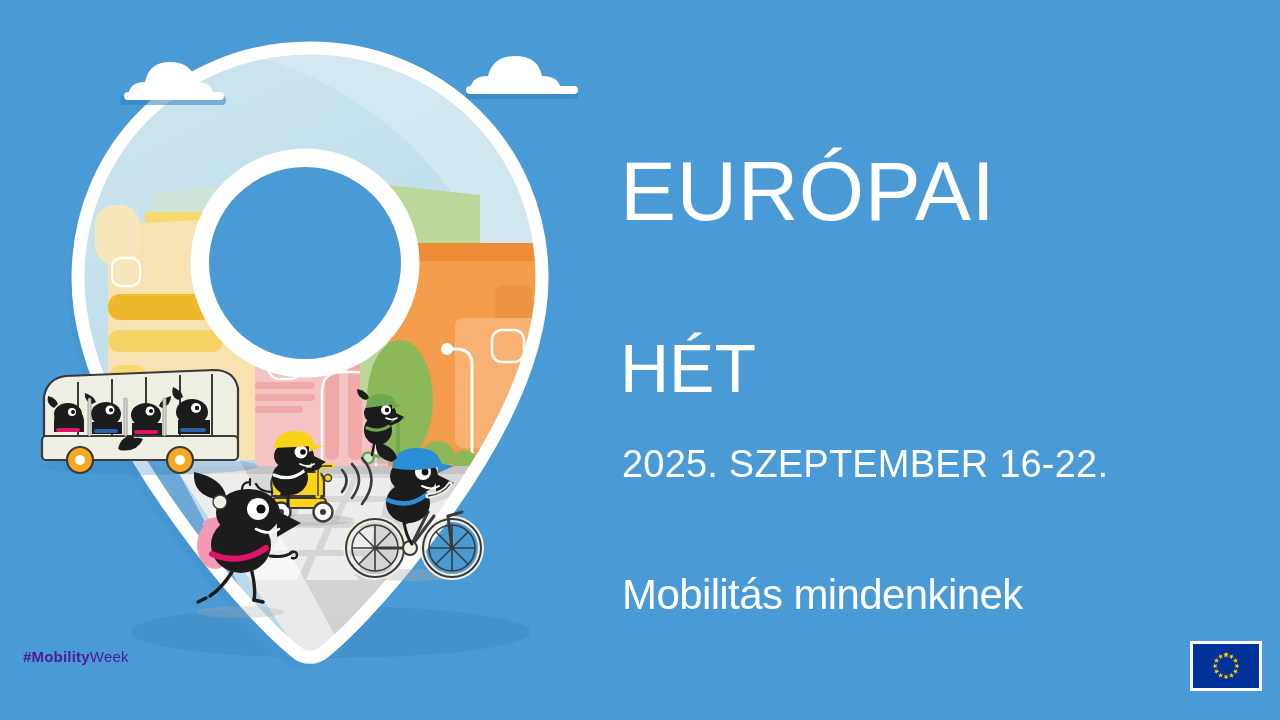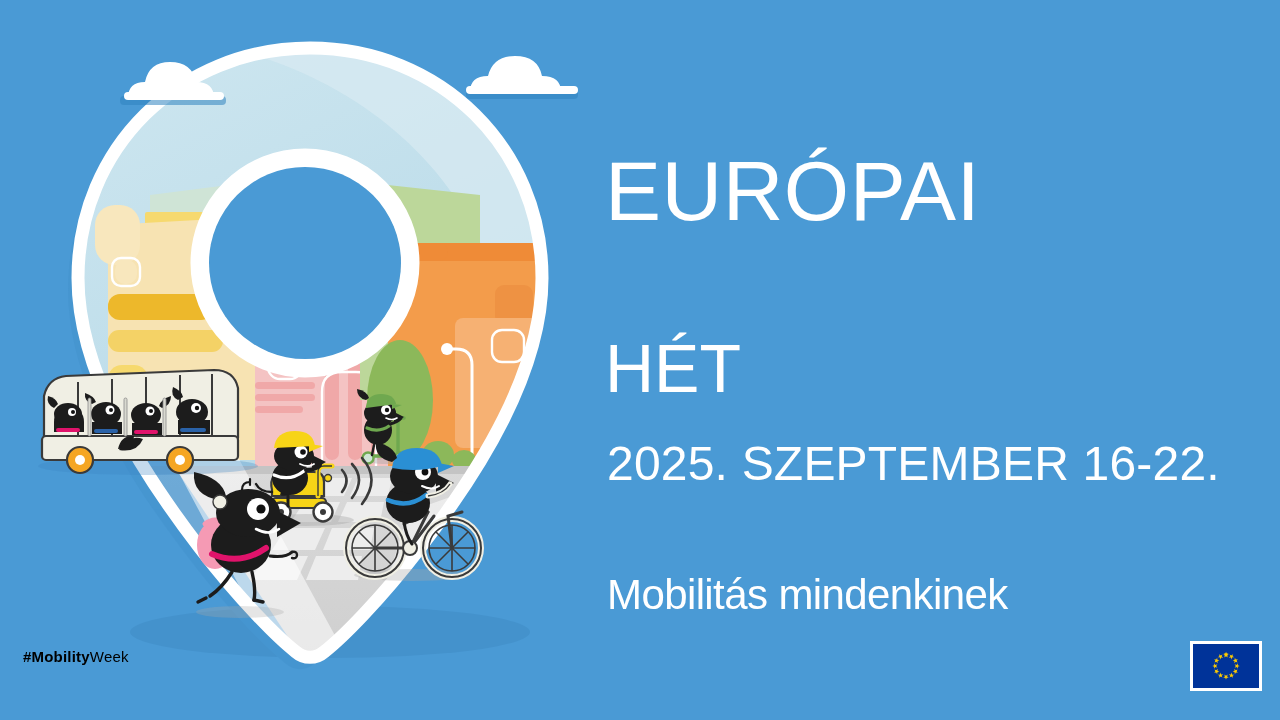--- a/index.html
+++ b/index.html
@@ -19,21 +19,21 @@
   .illustration {
     position:absolute;
     left:0; top:0;
     width:620px; height:720px;
   }
   .illustration svg { display:block; width:620px; height:720px; }
 
   
   .textblock {
     position:absolute;
-    left:601px; top:0;
+    left:616px; top:0;
     width:600px; height:720px;
   }
   .line-europai {
     position:absolute; left:4px; top:148px;
     font-size:84px; line-height:86px;
     font-weight:300; color:#ffffff;
     letter-spacing:0.5px;
     white-space:nowrap;
   }
   .line-mobilitasi {
@@ -44,37 +44,37 @@
     white-space:nowrap;
   }
   .line-het {
     position:absolute; left:4px; top:325px;
     font-size:68px; line-height:86px;
     font-weight:300; color:#ffffff;
     white-space:nowrap;
   }
   .line-dates {
     position:absolute; left:6px; top:440px;
-    font-size:48px; line-height:48px;
+    font-size:38px; line-height:48px;
     font-weight:400; color:#ffffff;
     letter-spacing:0.2px;
     white-space:nowrap;
   }
   .line-tagline {
     position:absolute; left:6px; top:570px;
     font-size:42px; line-height:50px;
     font-weight:400; color:#ffffff;
     letter-spacing:-0.6px;
     white-space:nowrap;
   }
 
   
   .hashtag {
     position:absolute; left:23px; top:648px;
-    font-size:15px; color:#000000;
+    font-size:15px; color:#4c1d95;
     letter-spacing:0.2px;
     white-space:nowrap;
   }
   .hashtag .b { font-weight:700; }
   .hashtag .r { font-weight:400; }
 
   
   .eu-flag {
     position:absolute; left:1190px; top:641px;
     width:72px; height:50px;

